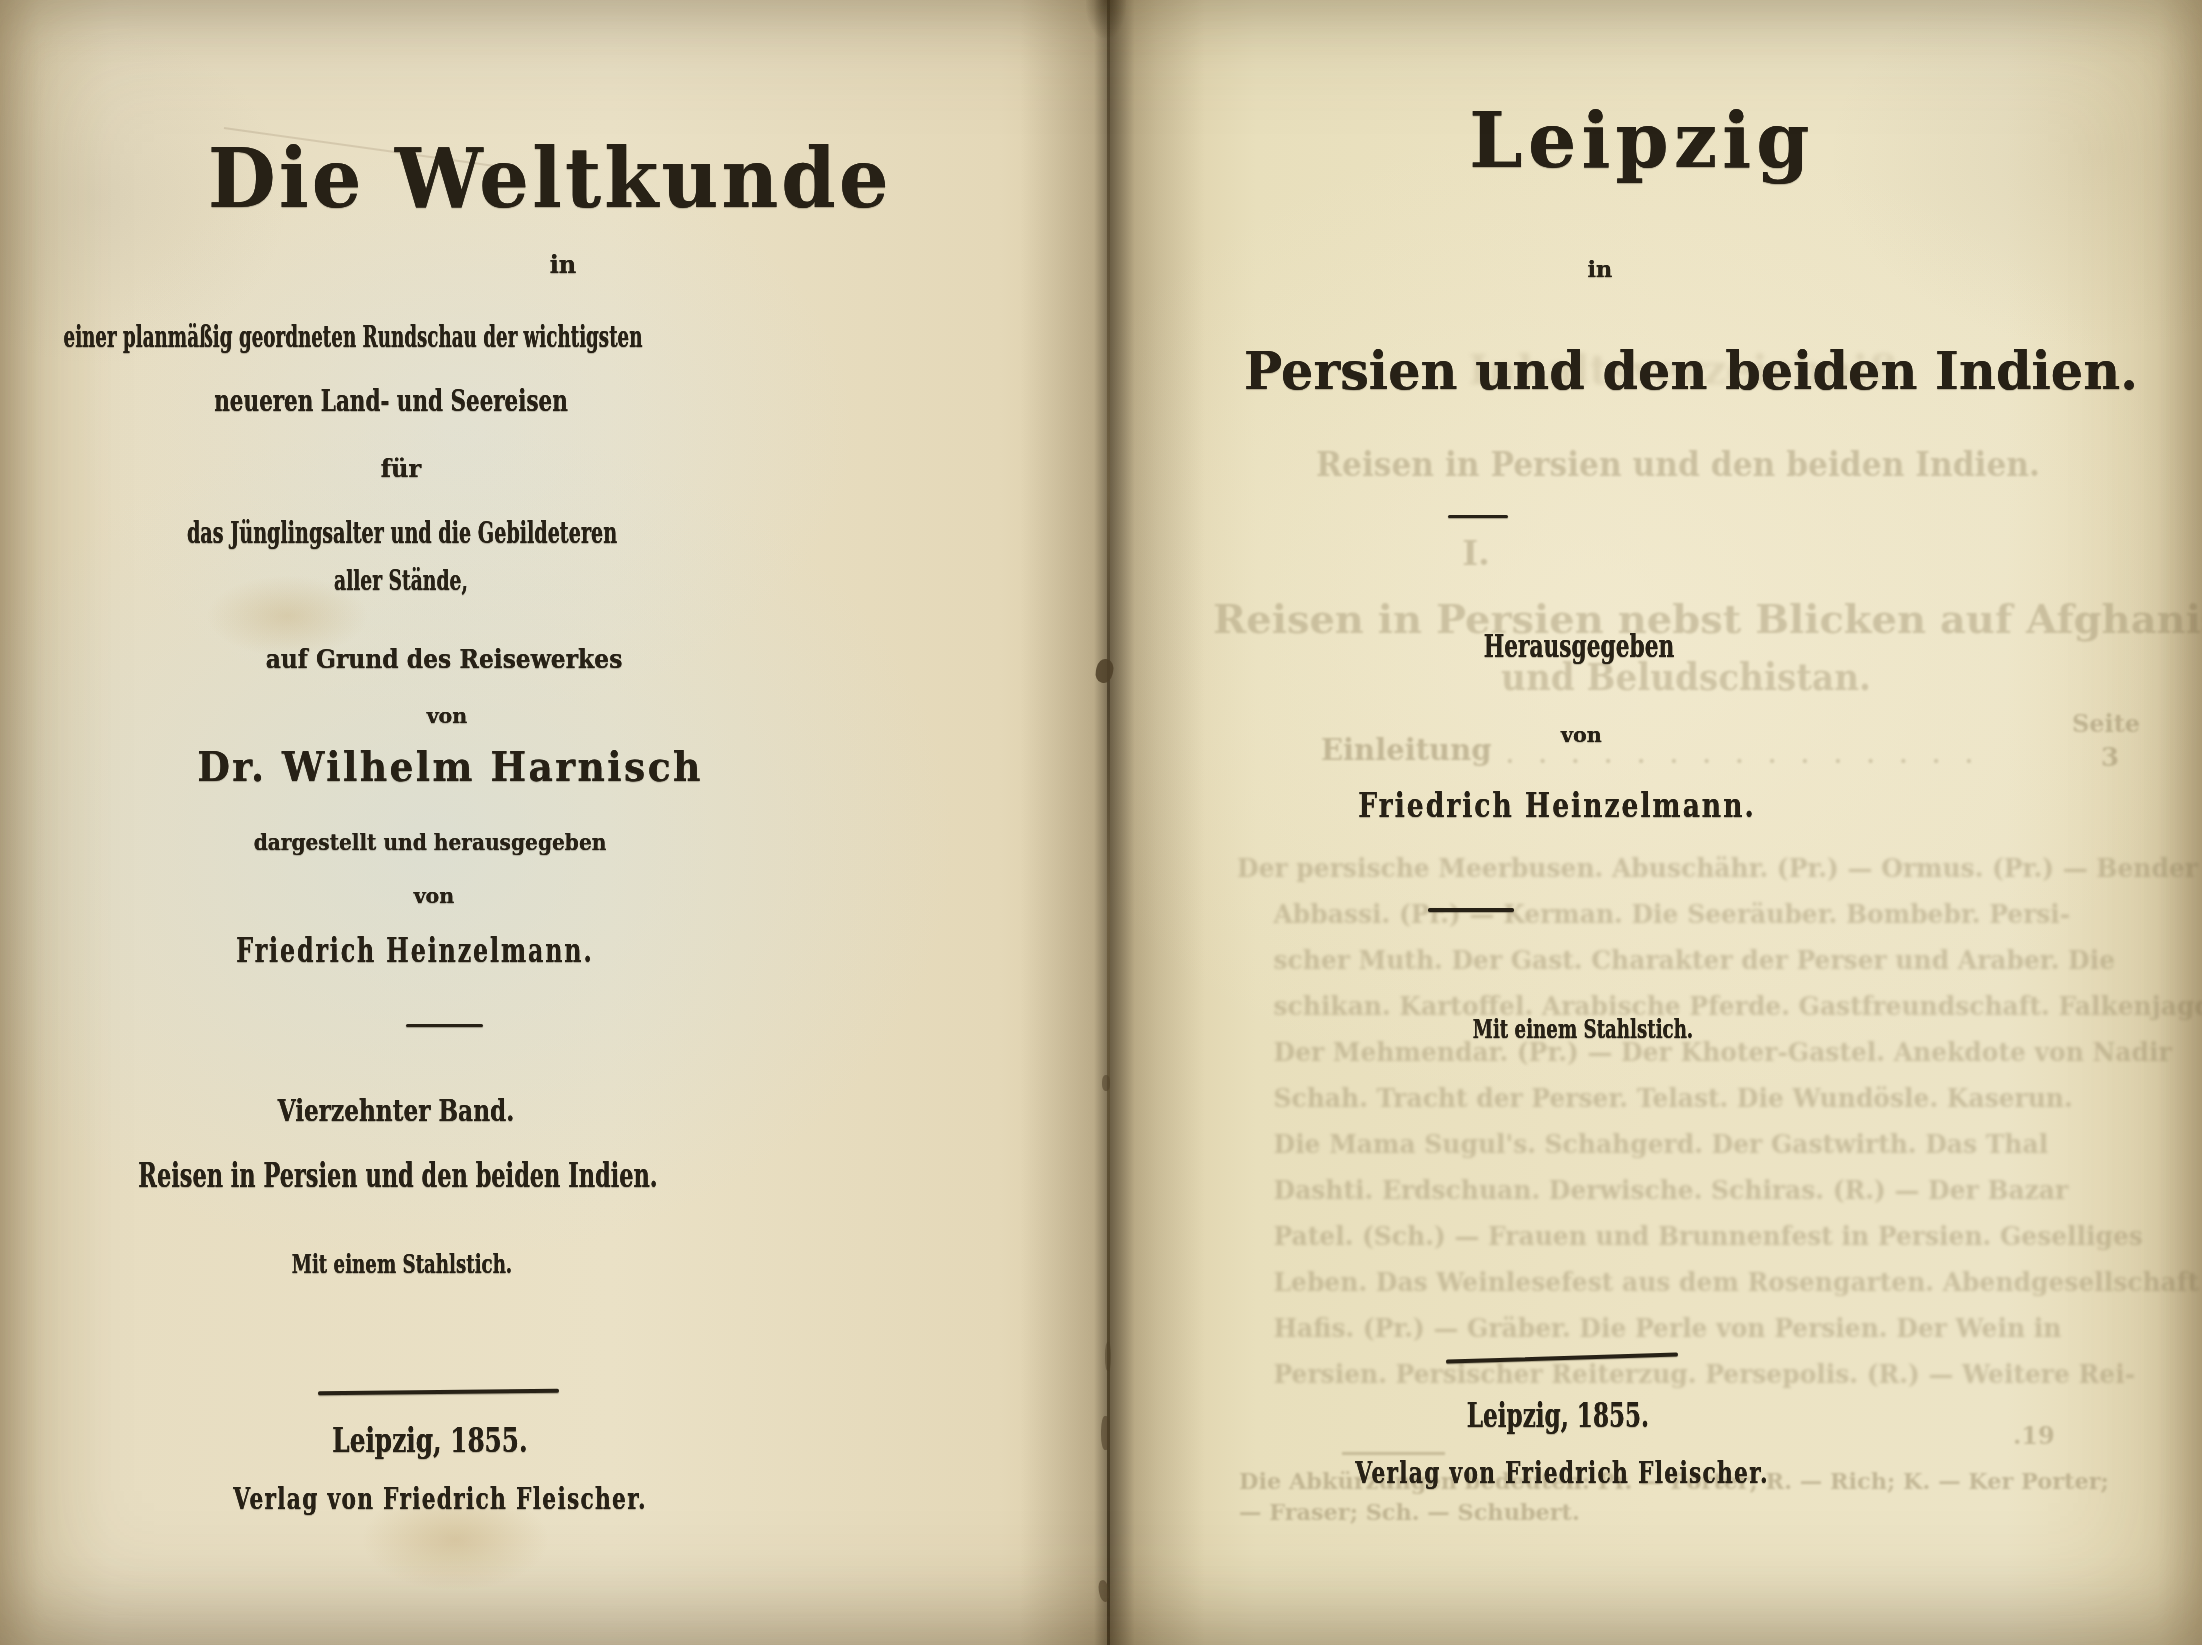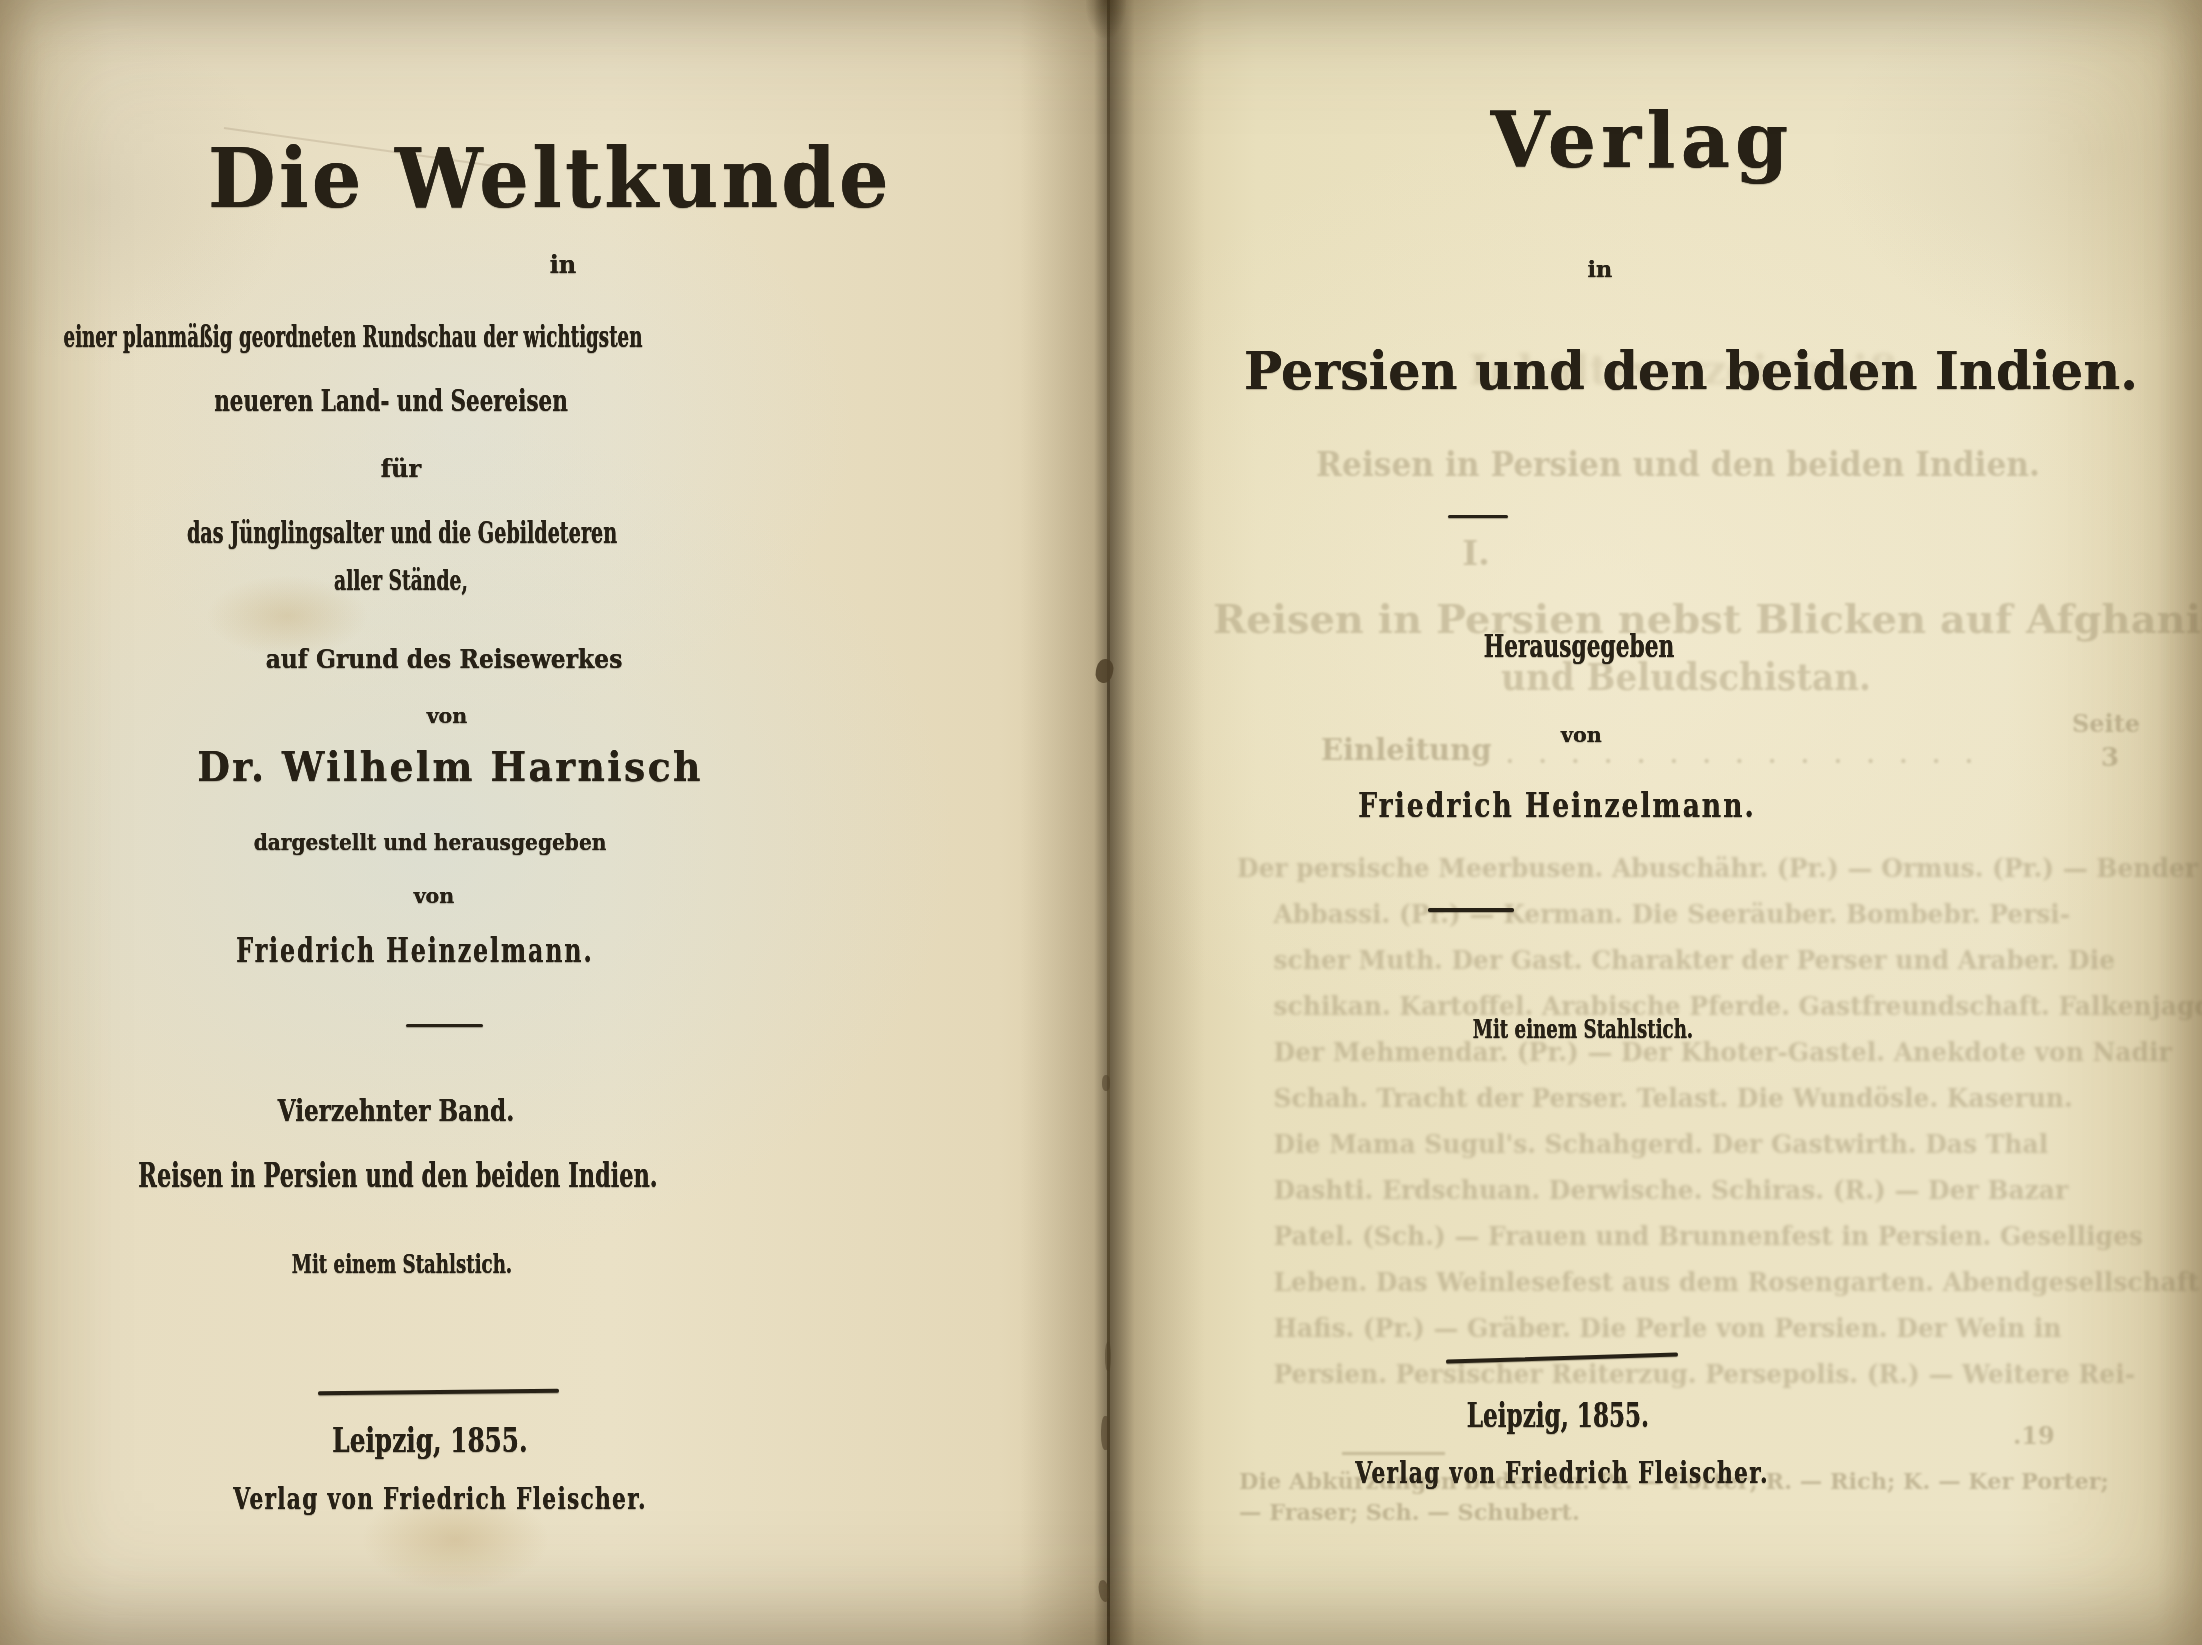--- a/index.html
+++ b/index.html
@@ -157,21 +157,21 @@
         <div>Patel. (Sch.) — Frauen und Brunnenfest in Persien. Geselliges</div>
         <div>Leben. Das Weinlesefest aus dem Rosengarten. Abendgesellschaft</div>
         <div>Hafis. (Pr.) — Gräber. Die Perle von Persien. Der Wein in</div>
         <div>Persien. Persischer Reiterzug. Persepolis. (R.) — Weitere Rei-</div>
       </div>
     <div class="ghost-rule" id="gfr"></div>
     <div class="ghost" id="gf1">Die Abkürzungen bedeuten: Pr. — Porter; R. — Rich; K. — Ker Porter;</div>
     <div class="ghost" id="gf2">— Fraser; Sch. — Schubert.</div>
     <div class="ghost" id="gep">.19</div>
 
-    <div class="ln ink" id="rt">Verlag</div>
+    <div class="ln ink" id="rt">Leipzig</div>
     <div class="ln ink" id="rin">in</div>
     <div class="ln ink" id="rpe">Persien und den beiden Indien.</div>
     <div class="rule" id="rr1"></div>
     <div class="ln ink" id="rhe">Herausgegeben</div>
     <div class="ln ink" id="rvo">von</div>
     <div class="ln ink" id="red">Friedrich Heinzelmann.</div>
     <div class="rule" id="rr2"></div>
     <div class="ln ink" id="rst">Mit einem Stahlstich.</div>
     <div class="rule" id="rr3"></div>
     <div class="ln ink" id="rle">Leipzig, 1855.</div>

